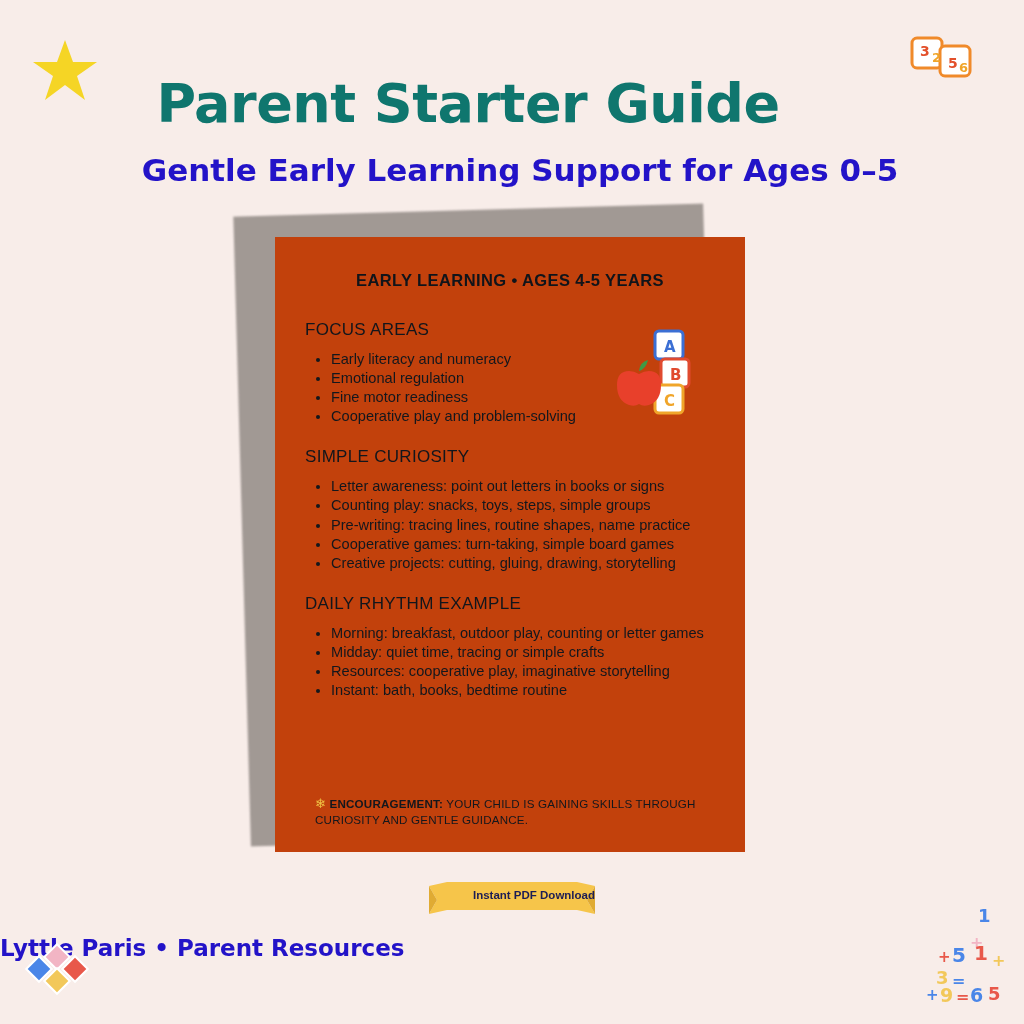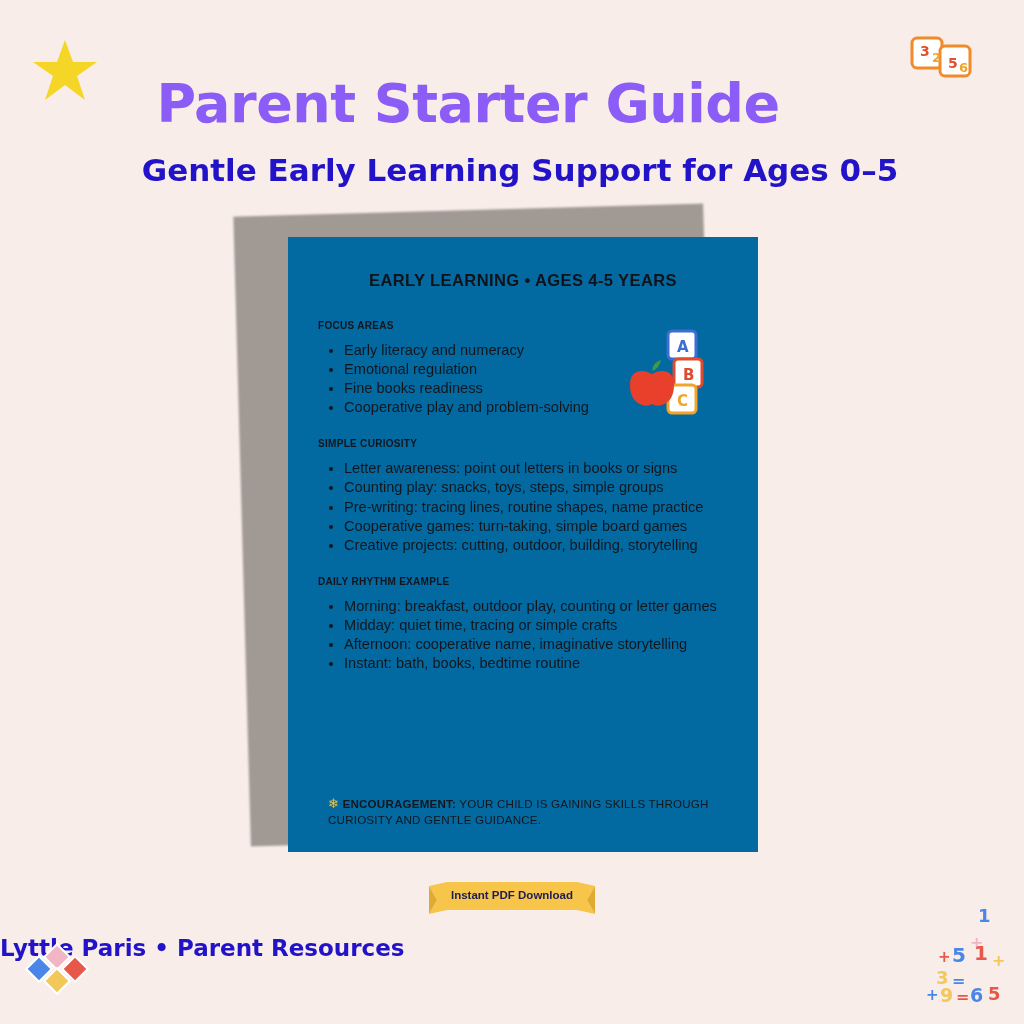--- a/index.html
+++ b/index.html
@@ -16,21 +16,21 @@
   }
 
   
   .title {
     position: absolute;
     top: 72px; left: 0; width: 936px;
     text-align: center;
     font-size: 54px;
     font-weight: 800;
     letter-spacing: -0.5px;
-    color: #8b5cf6;
+    color: #0f766e;
     font-family: "DejaVu Sans", sans-serif;
   }
   .subtitle {
     position: absolute;
     top: 152px; left: 0; width: 1024px;
     text-align: center;
     font-size: 31px;
     font-weight: 800;
     color: #2313c8;
     font-family: "DejaVu Sans", sans-serif;
@@ -42,37 +42,37 @@
     position: absolute;
     left: 242px; top: 210px;
     width: 470px; height: 630px;
     background: #5b5550;
     opacity: .55;
     transform: rotate(-1.6deg);
     filter: blur(1px);
   }
   .card {
     position: absolute;
-    left: 288px; top: 237px;
+    left: 275px; top: 237px;
     width: 470px; height: 615px;
-    background: #0369a1;
+    background: #c2410c;
     padding: 34px 30px 18px 30px;
     color: #12161c;
   }
   .card-title {
     text-align: center;
     font-size: 16.5px;
     font-weight: 700;
     letter-spacing: .4px;
     color: #10141a;
     margin-bottom: 30px;
   }
   .sec-head {
-    font-size: 10px;
-    font-weight: 700;
+    font-size: 17px;
+    font-weight: 400;
     letter-spacing: .3px;
     margin: 4px 0 10px 0;
   }
   .sec-head.sp { margin-top: 22px; }
   ul.bullets {
     margin: 0 0 0 26px;
     padding: 0;
   }
   ul.bullets li {
     font-size: 14.6px;
@@ -99,21 +99,21 @@
 
   
   .ribbon-wrap {
     position: absolute;
     left: 429px; top: 880px;
     width: 166px; height: 40px;
   }
   .ribbon-label {
     position: absolute;
     left: 0; top: 9px; width: 166px;
-    text-align: center;
+    text-align: right;
     font-size: 11.5px;
     font-weight: 700;
     color: #1c1d55;
   }
 
   .footer {
     position: absolute;
     top: 935px; left: 0; width: 1024px;
     text-align: left;
     font-size: 23px;
@@ -169,42 +169,42 @@
         <path d="M18 42 q-12 0 -12 14 q0 16 12 20 q6 2 10 -1 q4 3 10 1 q12 -4 12 -20 q0 -14 -12 -14 q-5 0 -10 3 q-5 -3 -10 -3 z" fill="#e8402b"></path>
         <path d="M28 42 q1 -9 9 -11 q-2 9 -9 11 z" fill="#3f9a45"></path>
       </svg>
     </div>
 
     <div>
       <div class="sec-head">FOCUS AREAS</div>
       <ul class="bullets">
         <li>Early literacy and numeracy</li>
         <li>Emotional regulation</li>
-        <li>Fine books readiness</li>
+        <li>Fine motor readiness</li>
         <li>Cooperative play and problem-solving</li>
       </ul>
     </div>
 
     <div>
       <div class="sec-head sp">SIMPLE CURIOSITY</div>
       <ul class="bullets">
         <li>Letter awareness: point out letters in books or signs</li>
         <li>Counting play: snacks, toys, steps, simple groups</li>
         <li>Pre-writing: tracing lines, routine shapes, name practice</li>
         <li>Cooperative games: turn-taking, simple board games</li>
-        <li>Creative projects: cutting, outdoor, building, storytelling</li>
+        <li>Creative projects: cutting, gluing, drawing, storytelling</li>
       </ul>
     </div>
 
     <div>
       <div class="sec-head sp">DAILY RHYTHM EXAMPLE</div>
       <ul class="bullets">
         <li>Morning: breakfast, outdoor play, counting or letter games</li>
         <li>Midday: quiet time, tracing or simple crafts</li>
-        <li>Afternoon: cooperative name, imaginative storytelling</li>
+        <li>Resources: cooperative play, imaginative storytelling</li>
         <li>Instant: bath, books, bedtime routine</li>
       </ul>
     </div>
 
     <div class="encouragement">
       <span class="enc-flower">❄</span>
       <b>ENCOURAGEMENT:</b><span> YOUR CHILD IS GAINING SKILLS THROUGH CURIOSITY AND GENTLE GUIDANCE.</span>
     </div>
   </div>
 

